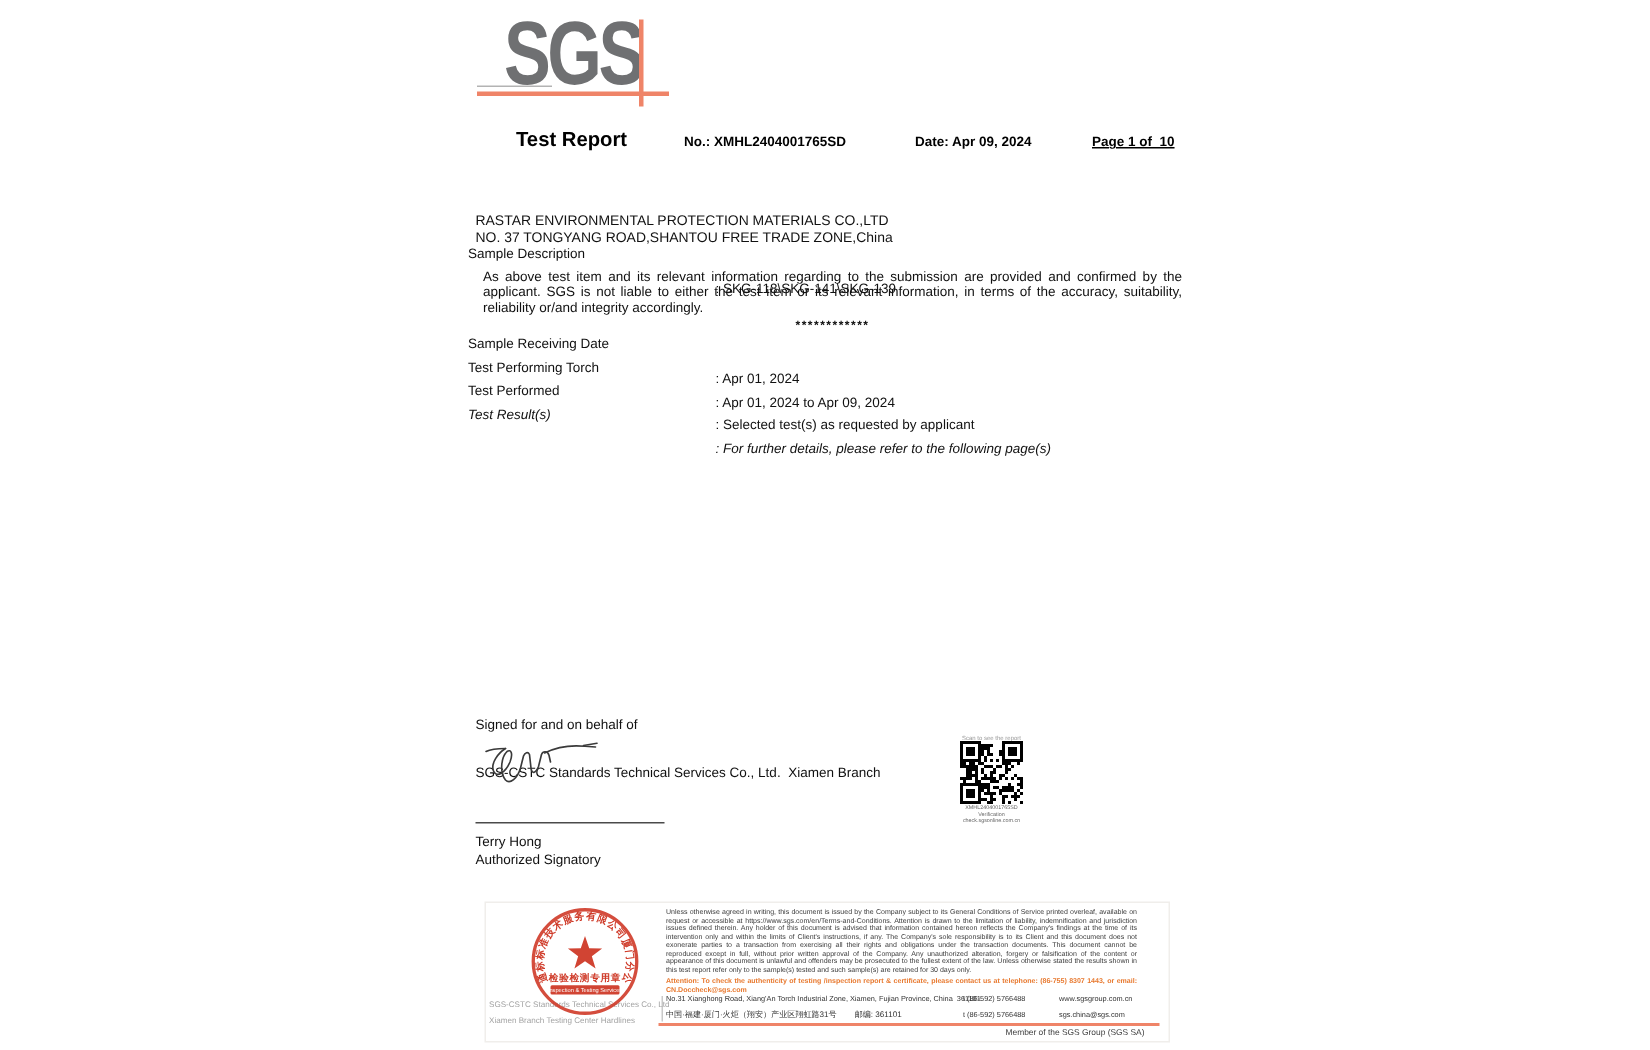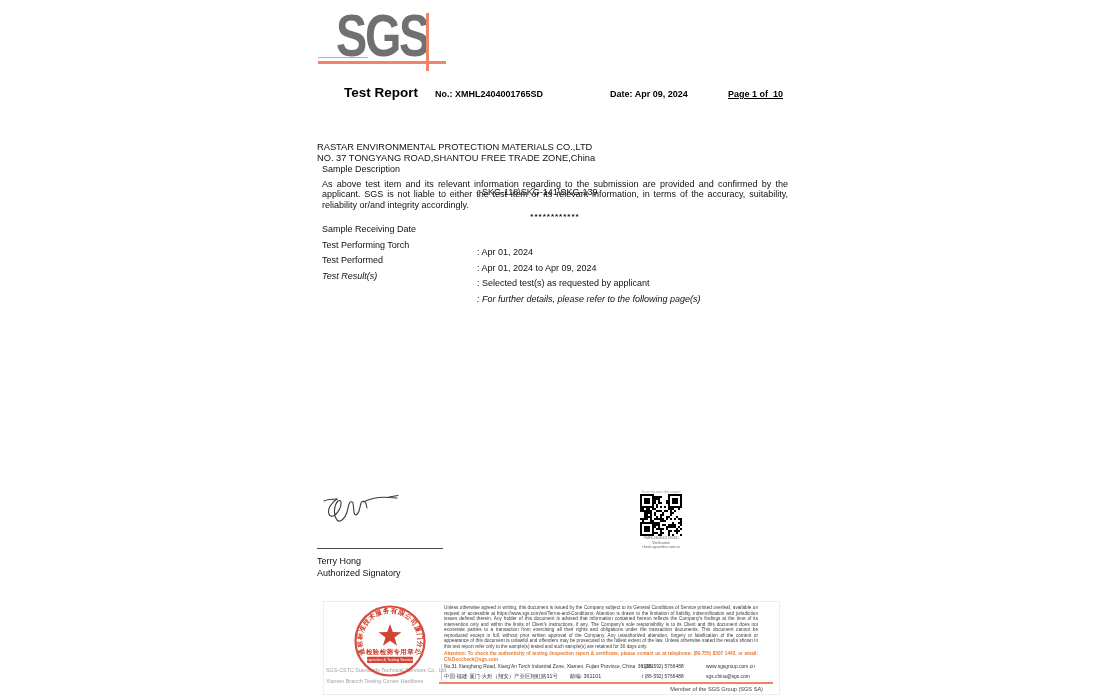--- a/index.html
+++ b/index.html
@@ -10,27 +10,27 @@
   
   .logo-text{left:336px;top:12px;font-size:60px;font-weight:700;color:#6f7072;
     letter-spacing:-3px;line-height:48px;transform:scale(.78,1);transform-origin:left top;}
   .logo-gray-line{left:318px;top:57px;width:50px;height:1px;background:#b3b3b3;}
   .logo-h-line{left:318px;top:61px;width:128px;height:2.5px;background:#ef8468;}
   .logo-v-line{left:426px;top:13px;width:2.5px;height:58px;background:#ef8468;}
 
   
   .title{left:344px;top:85px;font-size:13.5px;font-weight:700;color:#000;}
   .hmeta{font-size:9px;font-weight:700;color:#000;white-space:pre;}
-  .report-no{left:435px;top:89px;}
+  .report-no{left:456px;top:89px;}
   .hdate{left:610px;top:89px;}
   .hpage{left:728px;top:89px;text-decoration:underline;}
 
   .applicant{left:317px;top:122px;font-size:9.3px;line-height:10.6px;color:#111;margin-top:20px;}
 
-  .lbl{left:322px;font-size:9px;color:#111;text-align:right;}
+  .lbl{left:312px;font-size:9px;color:#111;text-align:right;}
   .val{left:477px;font-size:9px;color:#111;white-space:pre;margin-top:23px;}
   .row-sample{top:164px;}
   .para{left:322px;top:179px;width:466px;font-size:9px;line-height:10.4px;text-align:justify;color:#111;}
   .stars{left:322px;top:212px;width:466px;text-align:center;font-size:8px;font-weight:700;letter-spacing:1px;color:#111;}
   .row-r0{top:224px;} .row-r1{top:239.5px;} .row-r2{top:255px;} .row-r3{top:270.5px;font-style:italic;}
 
   
   .signoff{left:317px;top:456px;font-size:9px;line-height:10.8px;color:#111;white-space:pre;}
   .sig-svg{left:322px;top:492px;}
   .sig-line{left:317px;top:548px;width:126px;height:1.2px;background:#4a4a4a;}
@@ -87,20 +87,24 @@
 
   <div class="abs lbl row-r0">Sample Receiving Date</div>
   <div class="abs val row-r0">: Apr 01, 2024</div>
   <div class="abs lbl row-r1">Test Performing Torch</div>
   <div class="abs val row-r1">: Apr 01, 2024 to Apr 09, 2024</div>
   <div class="abs lbl row-r2">Test Performed</div>
   <div class="abs val row-r2">: Selected test(s) as requested by applicant</div>
   <div class="abs lbl row-r3">Test Result(s)</div>
   <div class="abs val row-r3">: For further details, please refer to the following page(s)</div>
 
+  <div class="abs signoff">
+    <div>Signed for and on behalf of</div>
+    <div>SGS-CSTC Standards Technical Services Co., Ltd.  Xiamen Branch</div>
+  </div>
 
   <svg class="abs sig-svg" width="82" height="36" viewBox="0 0 82 36">
     <g fill="none" stroke="#3a3a3a" stroke-width="1.1" stroke-linecap="round" stroke-linejoin="round">
       <path d="M2,9 C6,7 10,7 15,7"></path>
       <path d="M15,7 C10,10 5,17 7,22 C9,27 15,23 18,16 C20,11 19,7 16,9 C12,13 11,23 15,28 C18,31 23,27 25,20 L27,12 C28,9.5 30,9 31,11 L32,20 C32.5,24 35,24 37,19 L39,11 C40,8.5 43,8.5 44,11.5 L45,16"></path>
       <path d="M41,10 C48,6.5 58,4.5 68,5.5 L75,6"></path>
       <path d="M67,5 L76,3.5"></path>
     </g>
   </svg>
 

